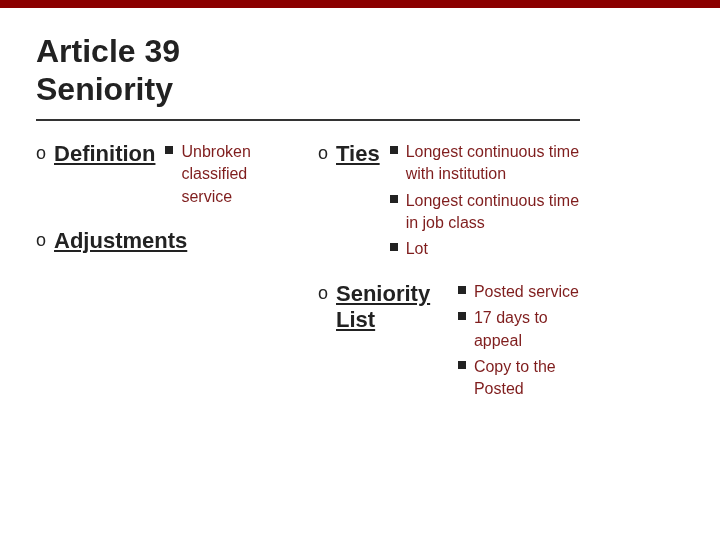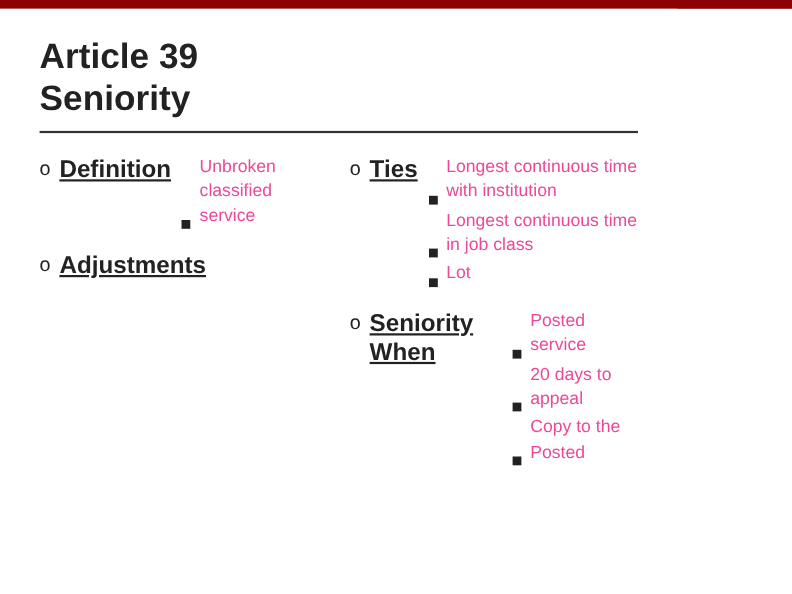--- a/index.html
+++ b/index.html
@@ -91,24 +91,24 @@
     .sub-list {
       list-style: none;
       display: flex;
       flex-direction: column;
       gap: 4px;
       padding-left: 4px;
     }
 
     .sub-list li {
       display: flex;
-      align-items: flex-end;
+      align-items: flex-start;
       gap: 8px;
       font-size: 16px;
-      color: #ec4899;
+      color: #7f1d1d;
       line-height: 1.4;
     }
 
     .sub-bullet {
       width: 8px;
       height: 8px;
       background: #222;
       border-radius: 0;
       flex-shrink: 0;
       margin-top: 5px;
@@ -178,29 +178,29 @@
               <span class="sub-bullet"></span>
               <span class="sub-text">Lot</span>
             </li>
           </ul>
         </div>
       </div>
 
       <div class="section-item">
         <span class="bullet-o">o</span>
         <div class="section-content">
-          <span class="section-heading">Seniority When</span>
+          <span class="section-heading">Seniority List</span>
           <ul class="sub-list">
             <li>
               <span class="sub-bullet"></span>
               <span class="sub-text">Posted service</span>
             </li>
             <li>
               <span class="sub-bullet"></span>
-              <span class="sub-text">20 days to appeal</span>
+              <span class="sub-text">17 days to appeal</span>
             </li>
             <li>
               <span class="sub-bullet"></span>
               <span class="sub-text">Copy to the Posted</span>
             </li>
           </ul>
         </div>
       </div>
 
     </div>

